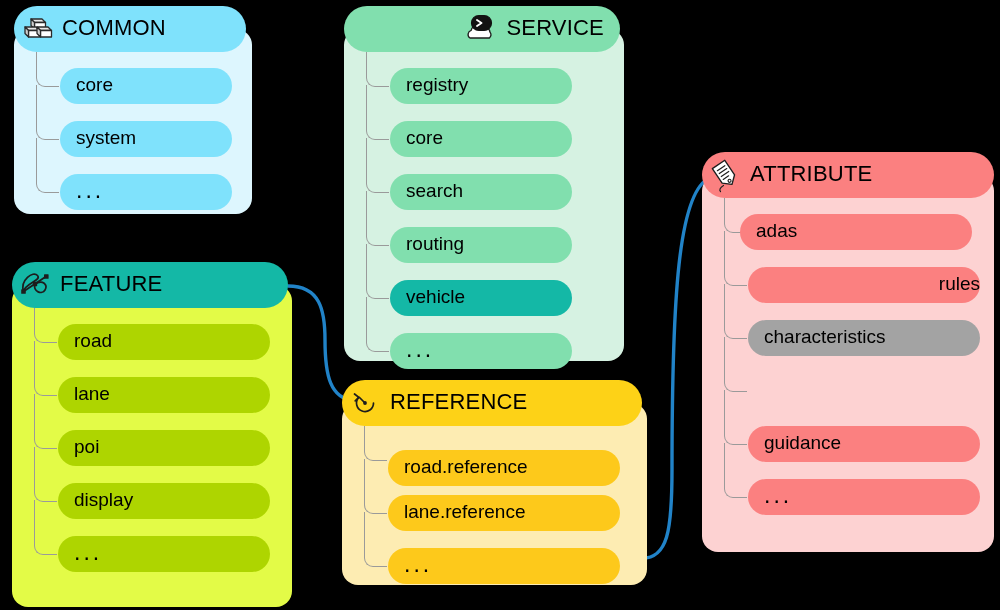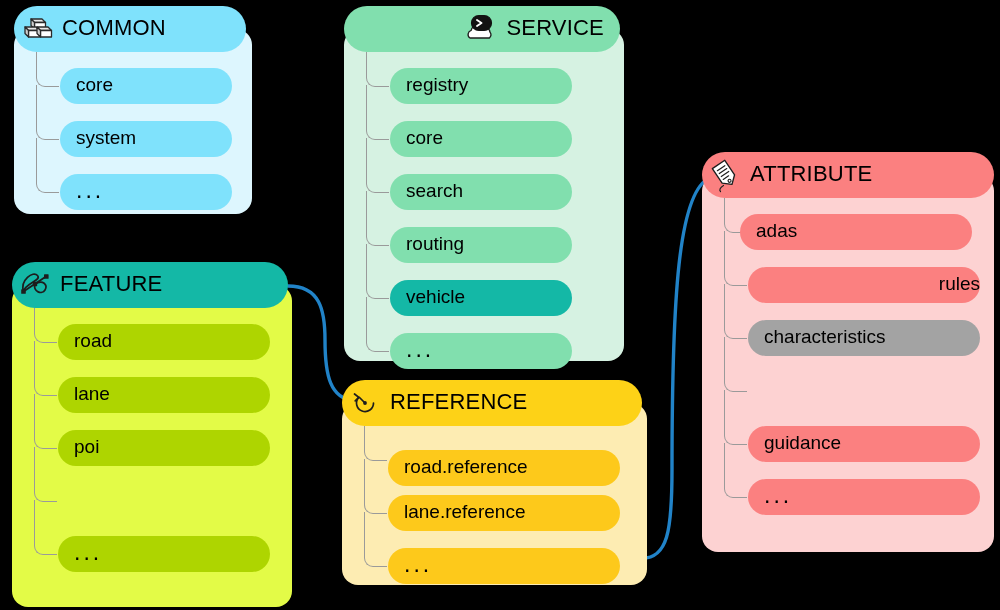--- a/index.html
+++ b/index.html
@@ -236,20 +236,23 @@
         </div>
         <div class="elbow" style="left: 22px; top: 79px; width: 22px; height: 54px;"></div>
         <div class="item" style="background: rgb(174, 213, 0); left: 46px; top: 115px; width: 212px;">
           <span class="item-label">lane</span>
         </div>
         <div class="elbow" style="left: 22px; top: 132px; width: 22px; height: 54px;"></div>
         <div class="item" style="background: rgb(174, 213, 0); left: 46px; top: 168px; width: 212px;">
           <span class="item-label">poi</span>
         </div>
         <div class="elbow" style="left: 22px; top: 185px; width: 22px; height: 54px;"></div>
+        <div class="item" style="background: rgb(174, 213, 0); left: 46px; top: 221px; width: 212px;">
+          <span class="item-label">display</span>
+        </div>
         <div class="elbow" style="left: 22px; top: 238px; width: 22px; height: 54px;"></div>
         <div class="item" style="background: rgb(174, 213, 0); left: 46px; top: 274px; width: 212px;">
           <span class="item-label ellipsis">...</span>
         </div>
         <div class="panel-header" style="background: #14b8a6; width: 276px;">
           <span class="panel-icon">
             <svg width="36" height="36" viewBox="0 0 36 36">
         <g fill="none" stroke="#1d1d1d" stroke-width="1.7" stroke-linecap="round">
           <path d="M6.5 24.5 C 3 13 16 3.5 20.5 8.5 C 25 13.5 8 16 6.5 24.5 Z"></path>
           <path d="M6.5 24.5 L 29 9.5"></path>

